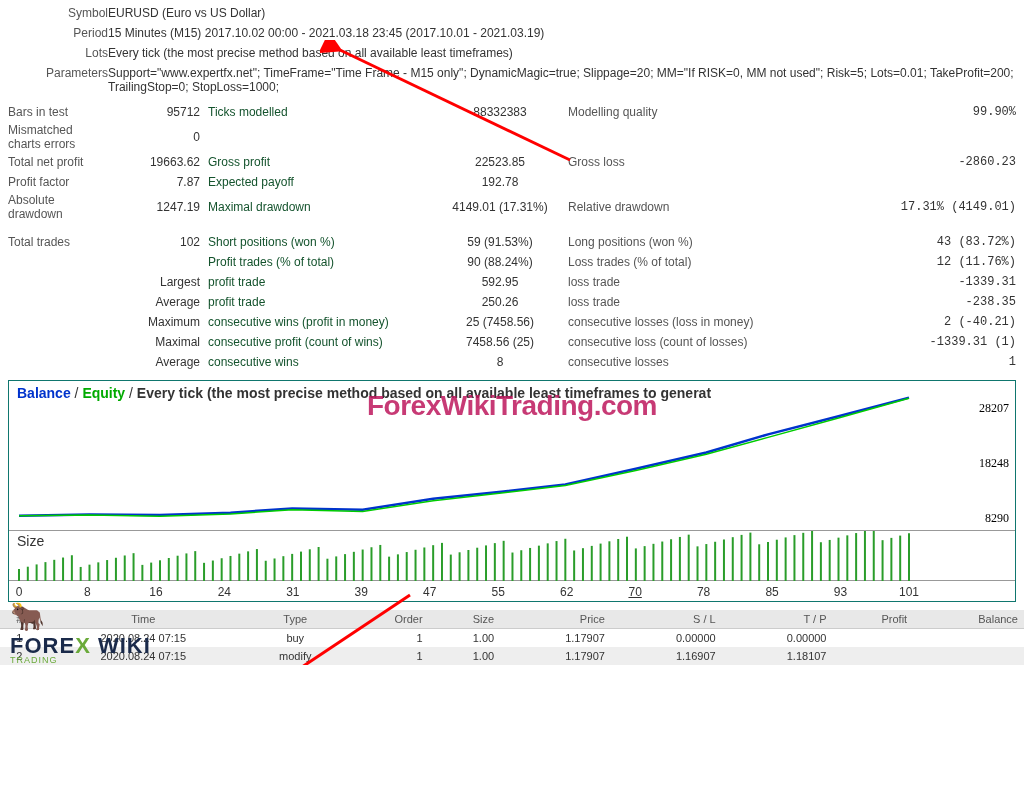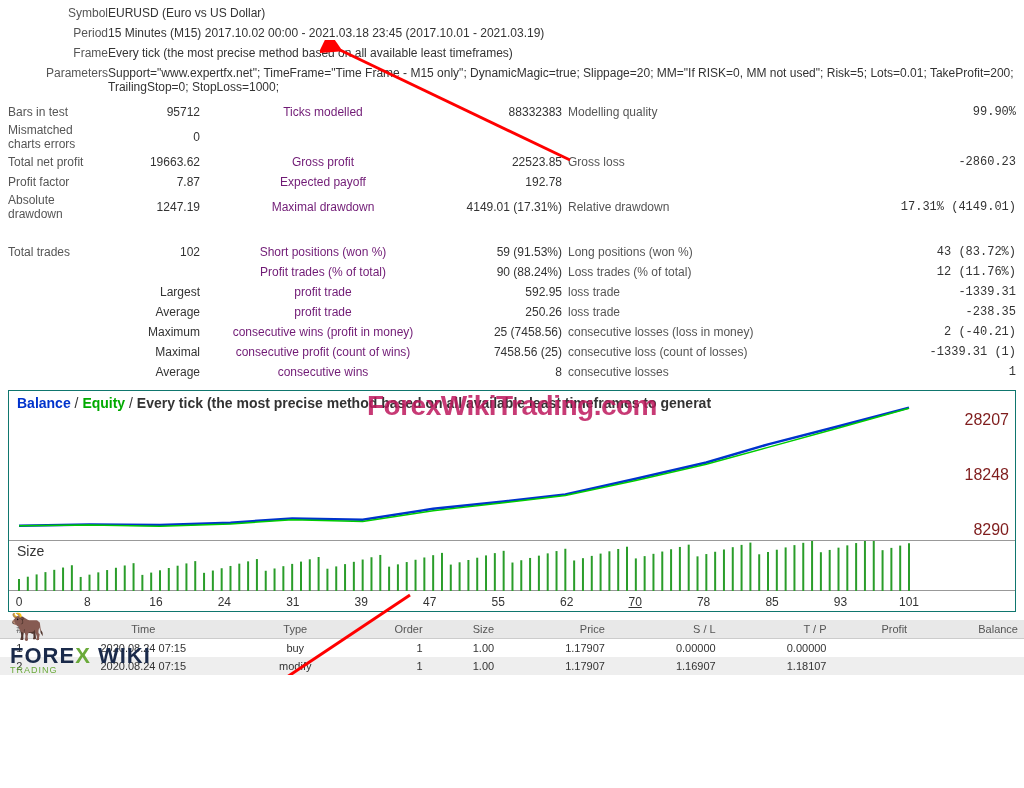--- a/index.html
+++ b/index.html
@@ -12,31 +12,31 @@
     position: relative;
   }
   .report { padding: 4px 8px 0 8px; }
   .row { display: flex; align-items: flex-start; min-height: 20px; padding: 2px 0; }
   .lbl { width: 100px; color: #555; text-align: right; }
   .val { flex: 1; }
   .stats { margin-top: 6px; }
   .srow { display: flex; align-items: center; min-height: 20px; padding: 1px 0; }
   .c1 { width: 100px; color: #555; }
   .c1n { width: 100px; text-align: right; padding-right: 8px; }
-  .c2 { width: 230px; color: #701a75; text-align: center; }
-  .c2n { width: 130px; text-align: right; padding-right: 6px; }
+  .c2 { width: 230px; color: #14532d; }
+  .c2n { width: 130px; text-align: center; padding-right: 6px; }
   .c3 { width: 230px; color: #555; }
   .c3n { flex: 1; text-align: right; font-family: Liberation Mono, monospace; }
   .chart-wrap { margin: 8px; border: 1px solid #0f766e; position: relative; }
   .chart-title { position: absolute; top: 4px; left: 8px; font-size: 14px; z-index: 2; }
   .ct-balance { color: #0033cc; font-weight: bold; }
   .ct-equity { color: #00aa00; font-weight: bold; }
   .ct-tick { color: #333; font-weight: bold; }
   .chart-main { height: 150px; position: relative; border-bottom: 1px solid #999; }
-  .ylabel { position: absolute; right: 6px; font-size: 16px; color: #7f1d1d; }
+  .ylabel { position: absolute; right: 6px; font-size: 12px; color: #000000; font-family: Liberation Serif, serif; }
   .size-panel { height: 50px; border-bottom: 1px solid #999; position: relative; }
   .size-lbl { position: absolute; top: 2px; left: 8px; font-size: 14px; color: #333; }
   .xaxis { height: 20px; position: relative; }
   .xlabel { position: absolute; bottom: 2px; font-size: 12px; color: #333; transform: translateX(-50%); }
   .trades { width: 100%; border-collapse: collapse; font-size: 11px; }
   .trades th { background: #e8e8e8; padding: 3px 6px; text-align: right; font-weight: normal; color: #555; border-bottom: 1px solid #ccc; }
   .trades th:nth-child(1), .trades th:nth-child(2), .trades th:nth-child(3) { text-align: center; }
   .trades td { padding: 3px 6px; text-align: right; }
   .trades td:nth-child(1), .trades td:nth-child(2), .trades td:nth-child(3) { text-align: center; }
   .trades tr.alt { background: #eeeeee; }
@@ -54,21 +54,21 @@
 <div class="report">
   <div class="row">
     <div class="lbl">Symbol</div>
     <div class="val">EURUSD (Euro vs US Dollar)</div>
   </div>
   <div class="row">
     <div class="lbl">Period</div>
     <div class="val">15 Minutes (M15) 2017.10.02 00:00 - 2021.03.18 23:45 (2017.10.01 - 2021.03.19)</div>
   </div>
   <div class="row">
-    <div class="lbl">Frame</div>
+    <div class="lbl">Lots</div>
     <div class="val">Every tick (the most precise method based on all available least timeframes)</div>
   </div>
   <div class="row">
     <div class="lbl">Parameters</div>
     <div class="val">Support="www.expertfx.net"; TimeFrame="Time Frame - M15 only"; DynamicMagic=true; Slippage=20; MM="If RISK=0, MM not used"; Risk=5; Lots=0.01; TakeProfit=200; TrailingStop=0; StopLoss=1000;</div>
   </div>
 
   <div class="stats">
     <div class="srow">
       <div class="c1">Bars in test</div>
@@ -103,21 +103,21 @@
         <div class="c3n"></div>
     </div>
     <div class="srow">
       <div class="c1">Absolute drawdown</div>
       <div class="c1n">1247.19</div>
       <div class="c2">Maximal drawdown</div>
       <div class="c2n">4149.01 (17.31%)</div>
       <div class="c3">Relative drawdown</div>
       <div class="c3n">17.31% (4149.01)</div>
     </div>
-    <div class="srow" style="margin-top:20px">
+    <div class="srow" style="margin-top:10px">
       <div class="c1">Total trades</div>
       <div class="c1n">102</div>
       <div class="c2">Short positions (won %)</div>
       <div class="c2n">59 (91.53%)</div>
       <div class="c3">Long positions (won %)</div>
       <div class="c3n">43 (83.72%)</div>
     </div>
     <div class="srow">
       <div class="c1"></div>
         <div class="c1n"></div>

